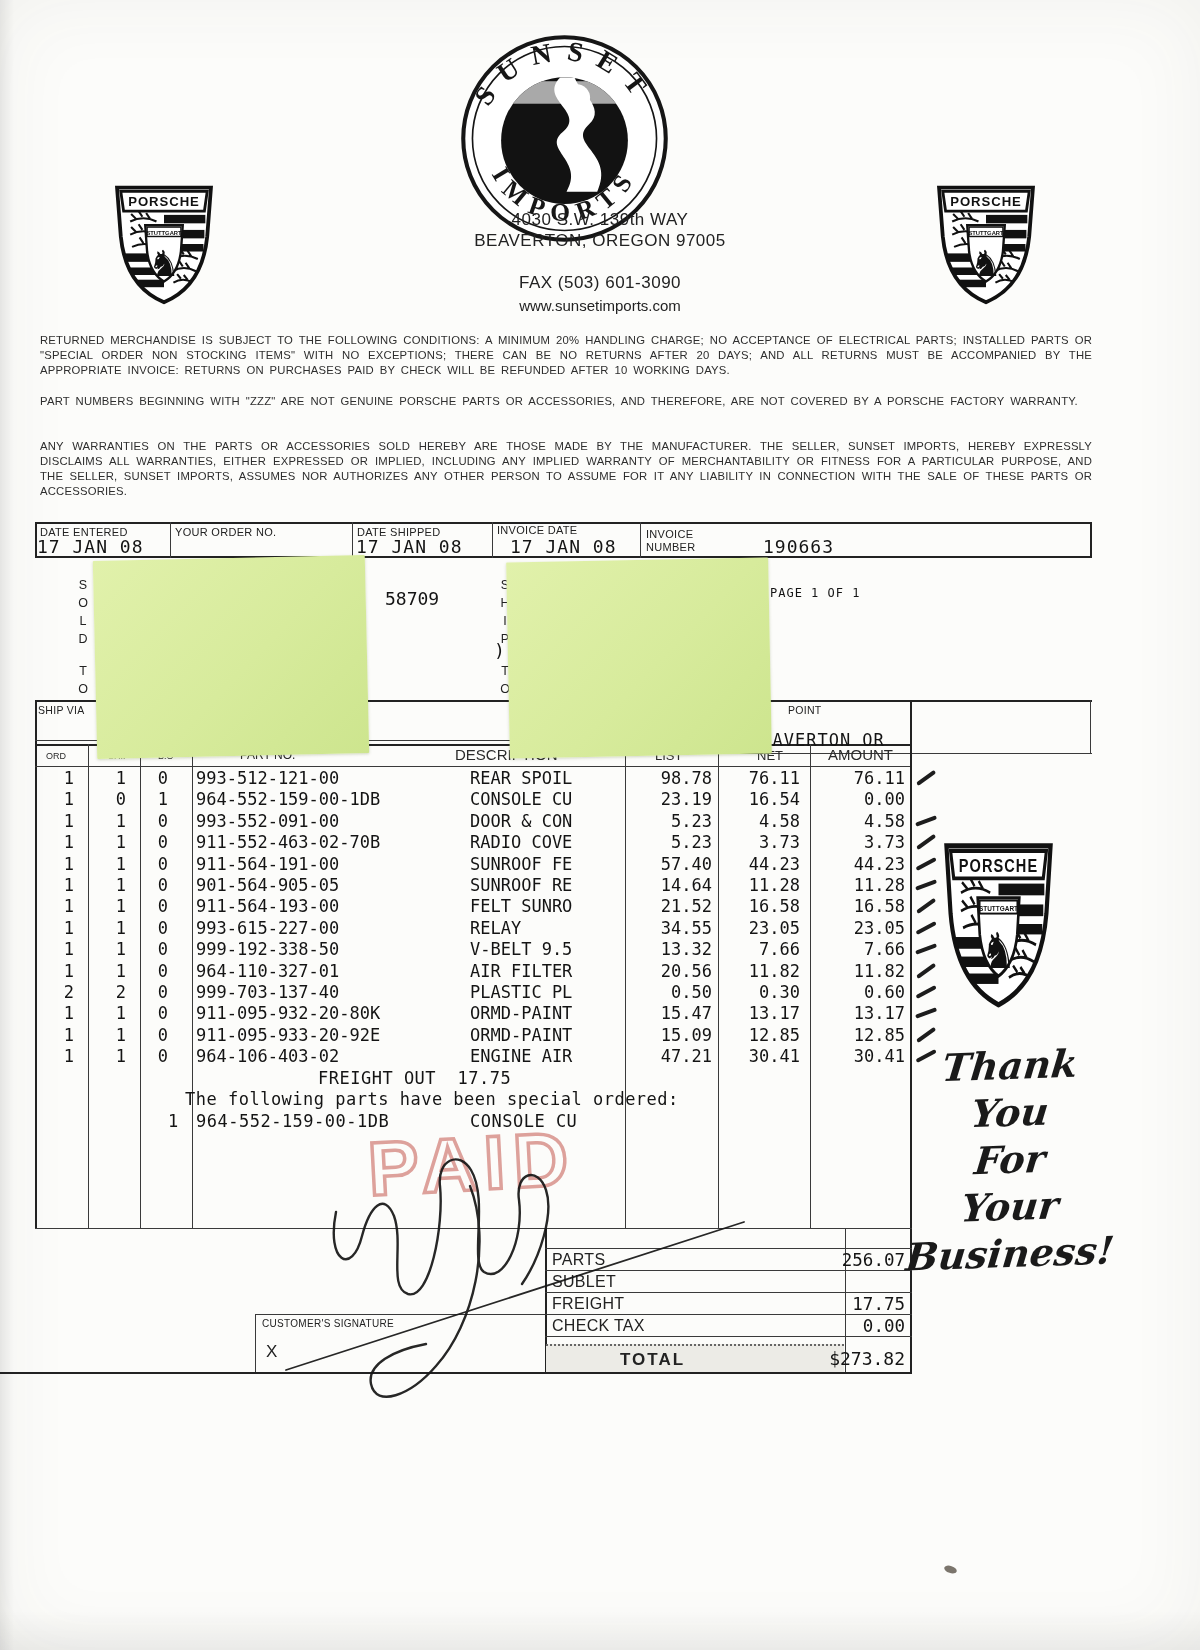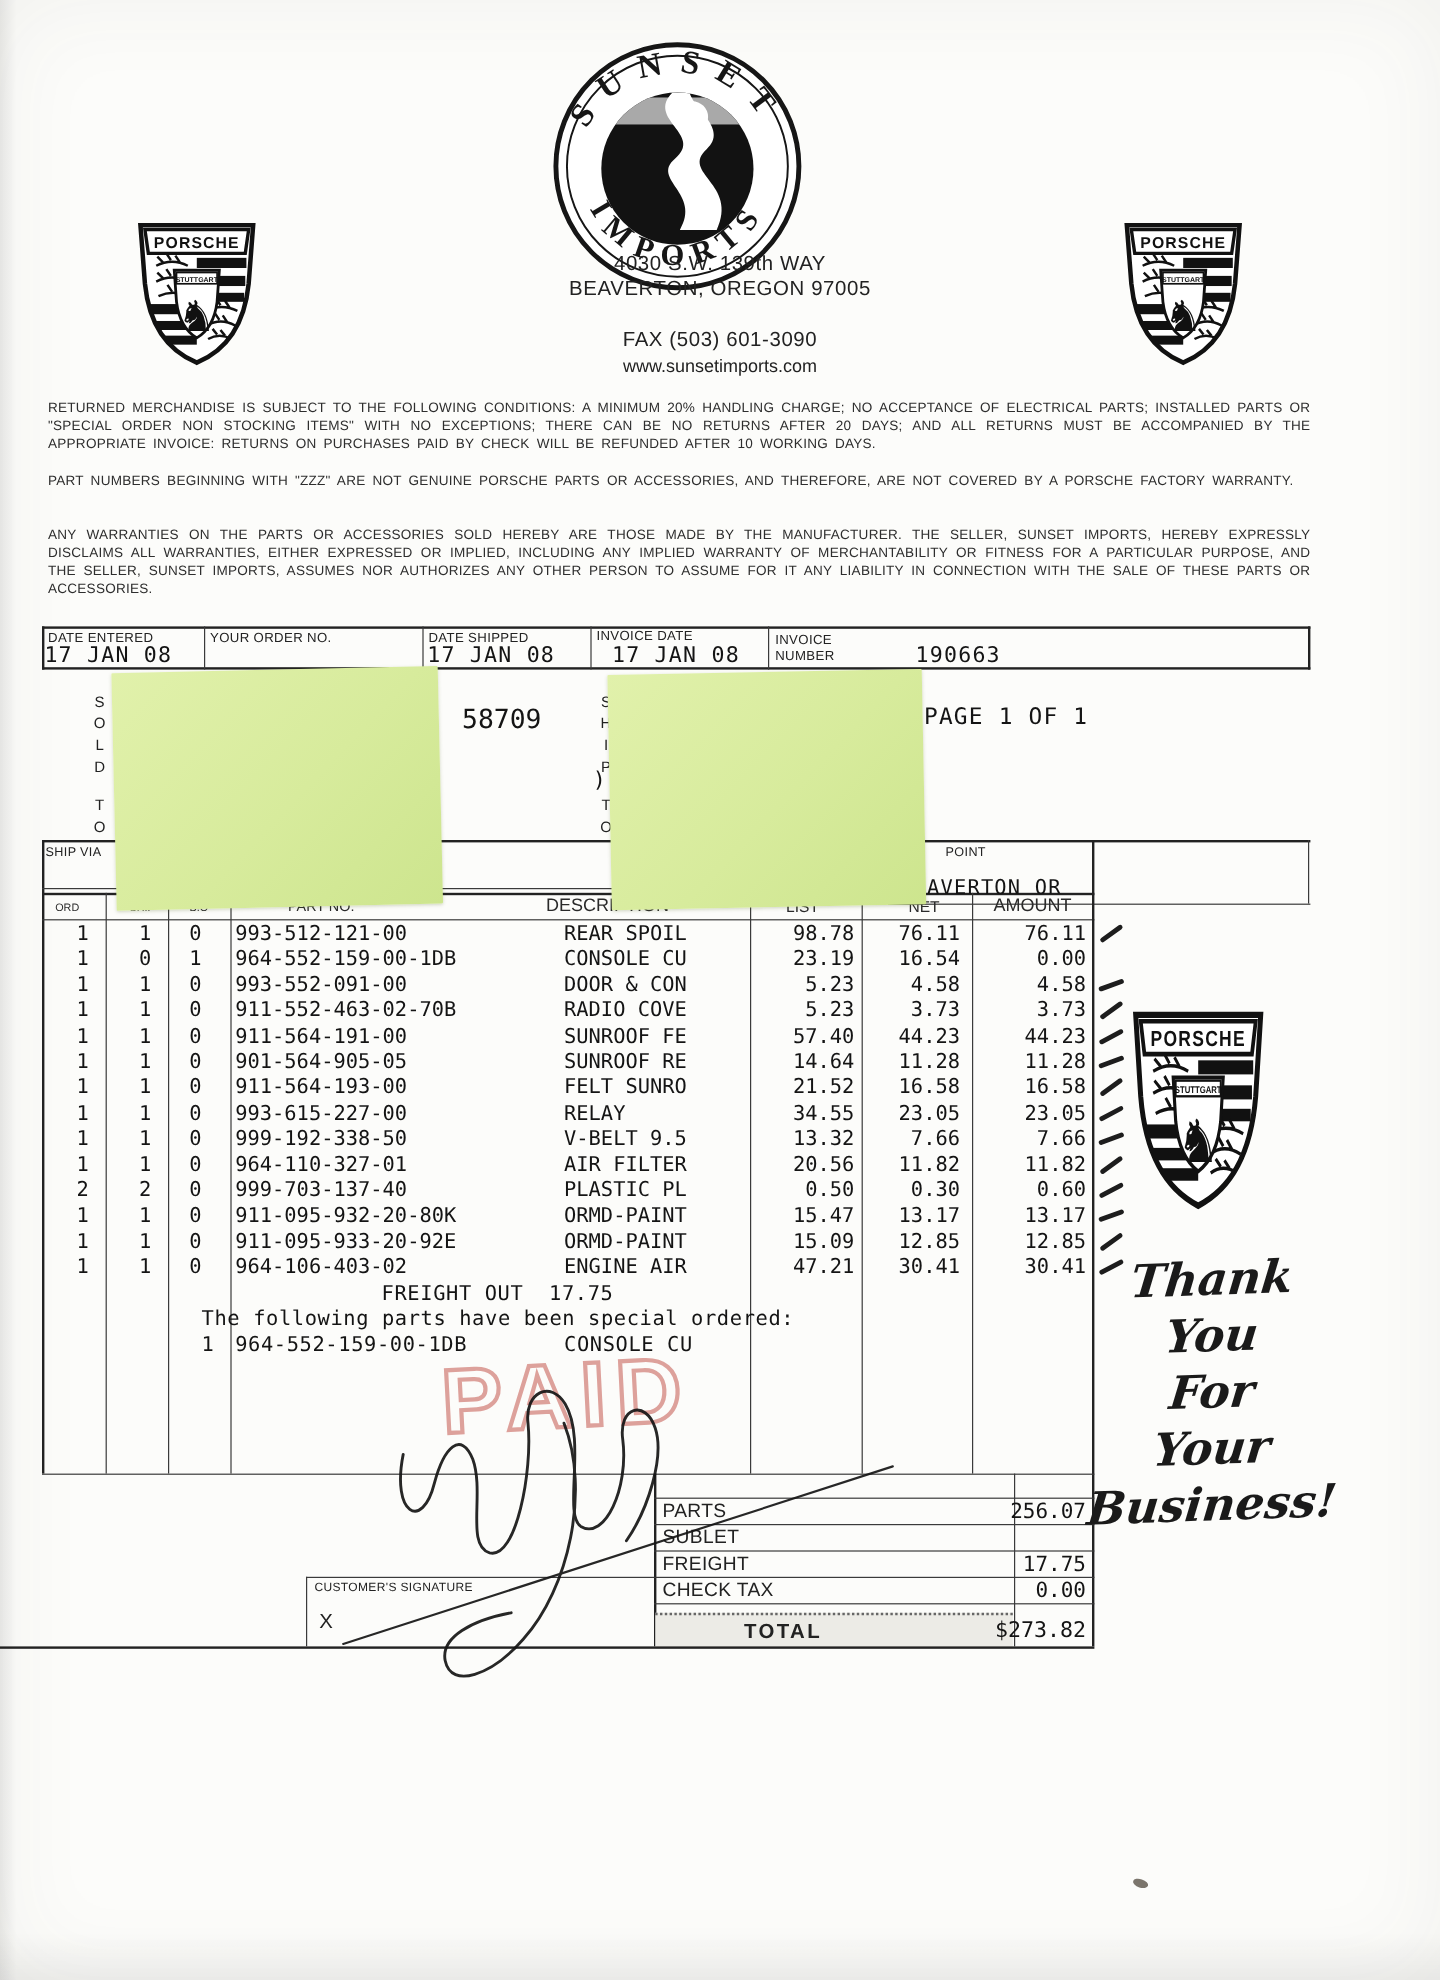--- a/index.html
+++ b/index.html
@@ -174,22 +174,22 @@
     </div>
   <div class="vword" id="ship-to-letters" style="left:498px;top:576px">
       <div>S</div>
       <div>H</div>
       <div>I</div>
       <div>P</div>
       <div class="gap"></div>
       <div>T</div>
       <div>O</div>
     </div>
-  <div class="abs mono" style="left:385px;top:588px;font-size:22px">58709</div>
-  <div class="abs mono" style="left:770px;top:586px;font-size:19px;letter-spacing:1px">PAGE 1 OF 1</div>
+  <div class="abs mono" style="left:385px;top:588px;font-size:18px">58709</div>
+  <div class="abs mono" style="left:770px;top:586px;font-size:12px;letter-spacing:1px">PAGE 1 OF 1</div>
   <div class="abs mono" style="left:494px;top:640px;font-size:18px">)</div>
 
   <div class="hline" style="left:35px;top:700px;width:1057px"></div>
   <div class="vline" style="left:35px;top:700px;height:528px"></div>
   <div class="vline thin" style="left:1090px;top:700px;height:53px"></div>
   <div class="hline thin" style="left:35px;top:740px;width:665px"></div>
   <div class="hline thin" style="left:740px;top:753px;width:352px"></div>
   <div class="boxlabel" style="left:38px;top:704px;font-size:10.5px">SHIP VIA</div>
   <div class="boxlabel" style="left:788px;top:704px;font-size:10.5px">POINT</div>
   <div class="abs mono" style="left:750px;top:730px;font-size:17px;letter-spacing:1px;z-index:4">BEAVERTON OR</div>
@@ -350,21 +350,21 @@
         <span class="cell c-bo">0</span>
         <span class="cell c-part">964-106-403-02</span>
         <span class="cell c-desc">ENGINE AIR</span>
         <span class="cell c-list">47.21</span>
         <span class="cell c-net">30.41</span>
         <span class="cell c-amount">30.41</span>
       </div>
     </div>
 
   <div class="tabletext mono" style="left:318px;top:1068px">FREIGHT OUT  17.75</div>
-  <div class="tabletext mono" style="left:168px;top:1089px">The following parts have been special ordered:</div>
+  <div class="tabletext mono" style="left:185px;top:1089px">The following parts have been special ordered:</div>
   <div class="tabletext mono" style="left:168px;top:1111px">1</div>
   <div class="tabletext mono" style="left:196px;top:1111px">964-552-159-00-1DB</div>
   <div class="tabletext mono" style="left:470px;top:1111px">CONSOLE CU</div>
 
   <div class="hline thin" style="left:35px;top:1228px;width:877px"></div>
   <div class="vline" style="left:545px;top:1228px;height:144px"></div>
   <div class="vline thin" style="left:845px;top:1228px;height:144px"></div>
   <div class="hline thin" style="left:545px;top:1248px;width:367px"></div>
   <div class="hline thin" style="left:545px;top:1270px;width:367px"></div>
   <div class="hline thin" style="left:545px;top:1292px;width:367px"></div>

